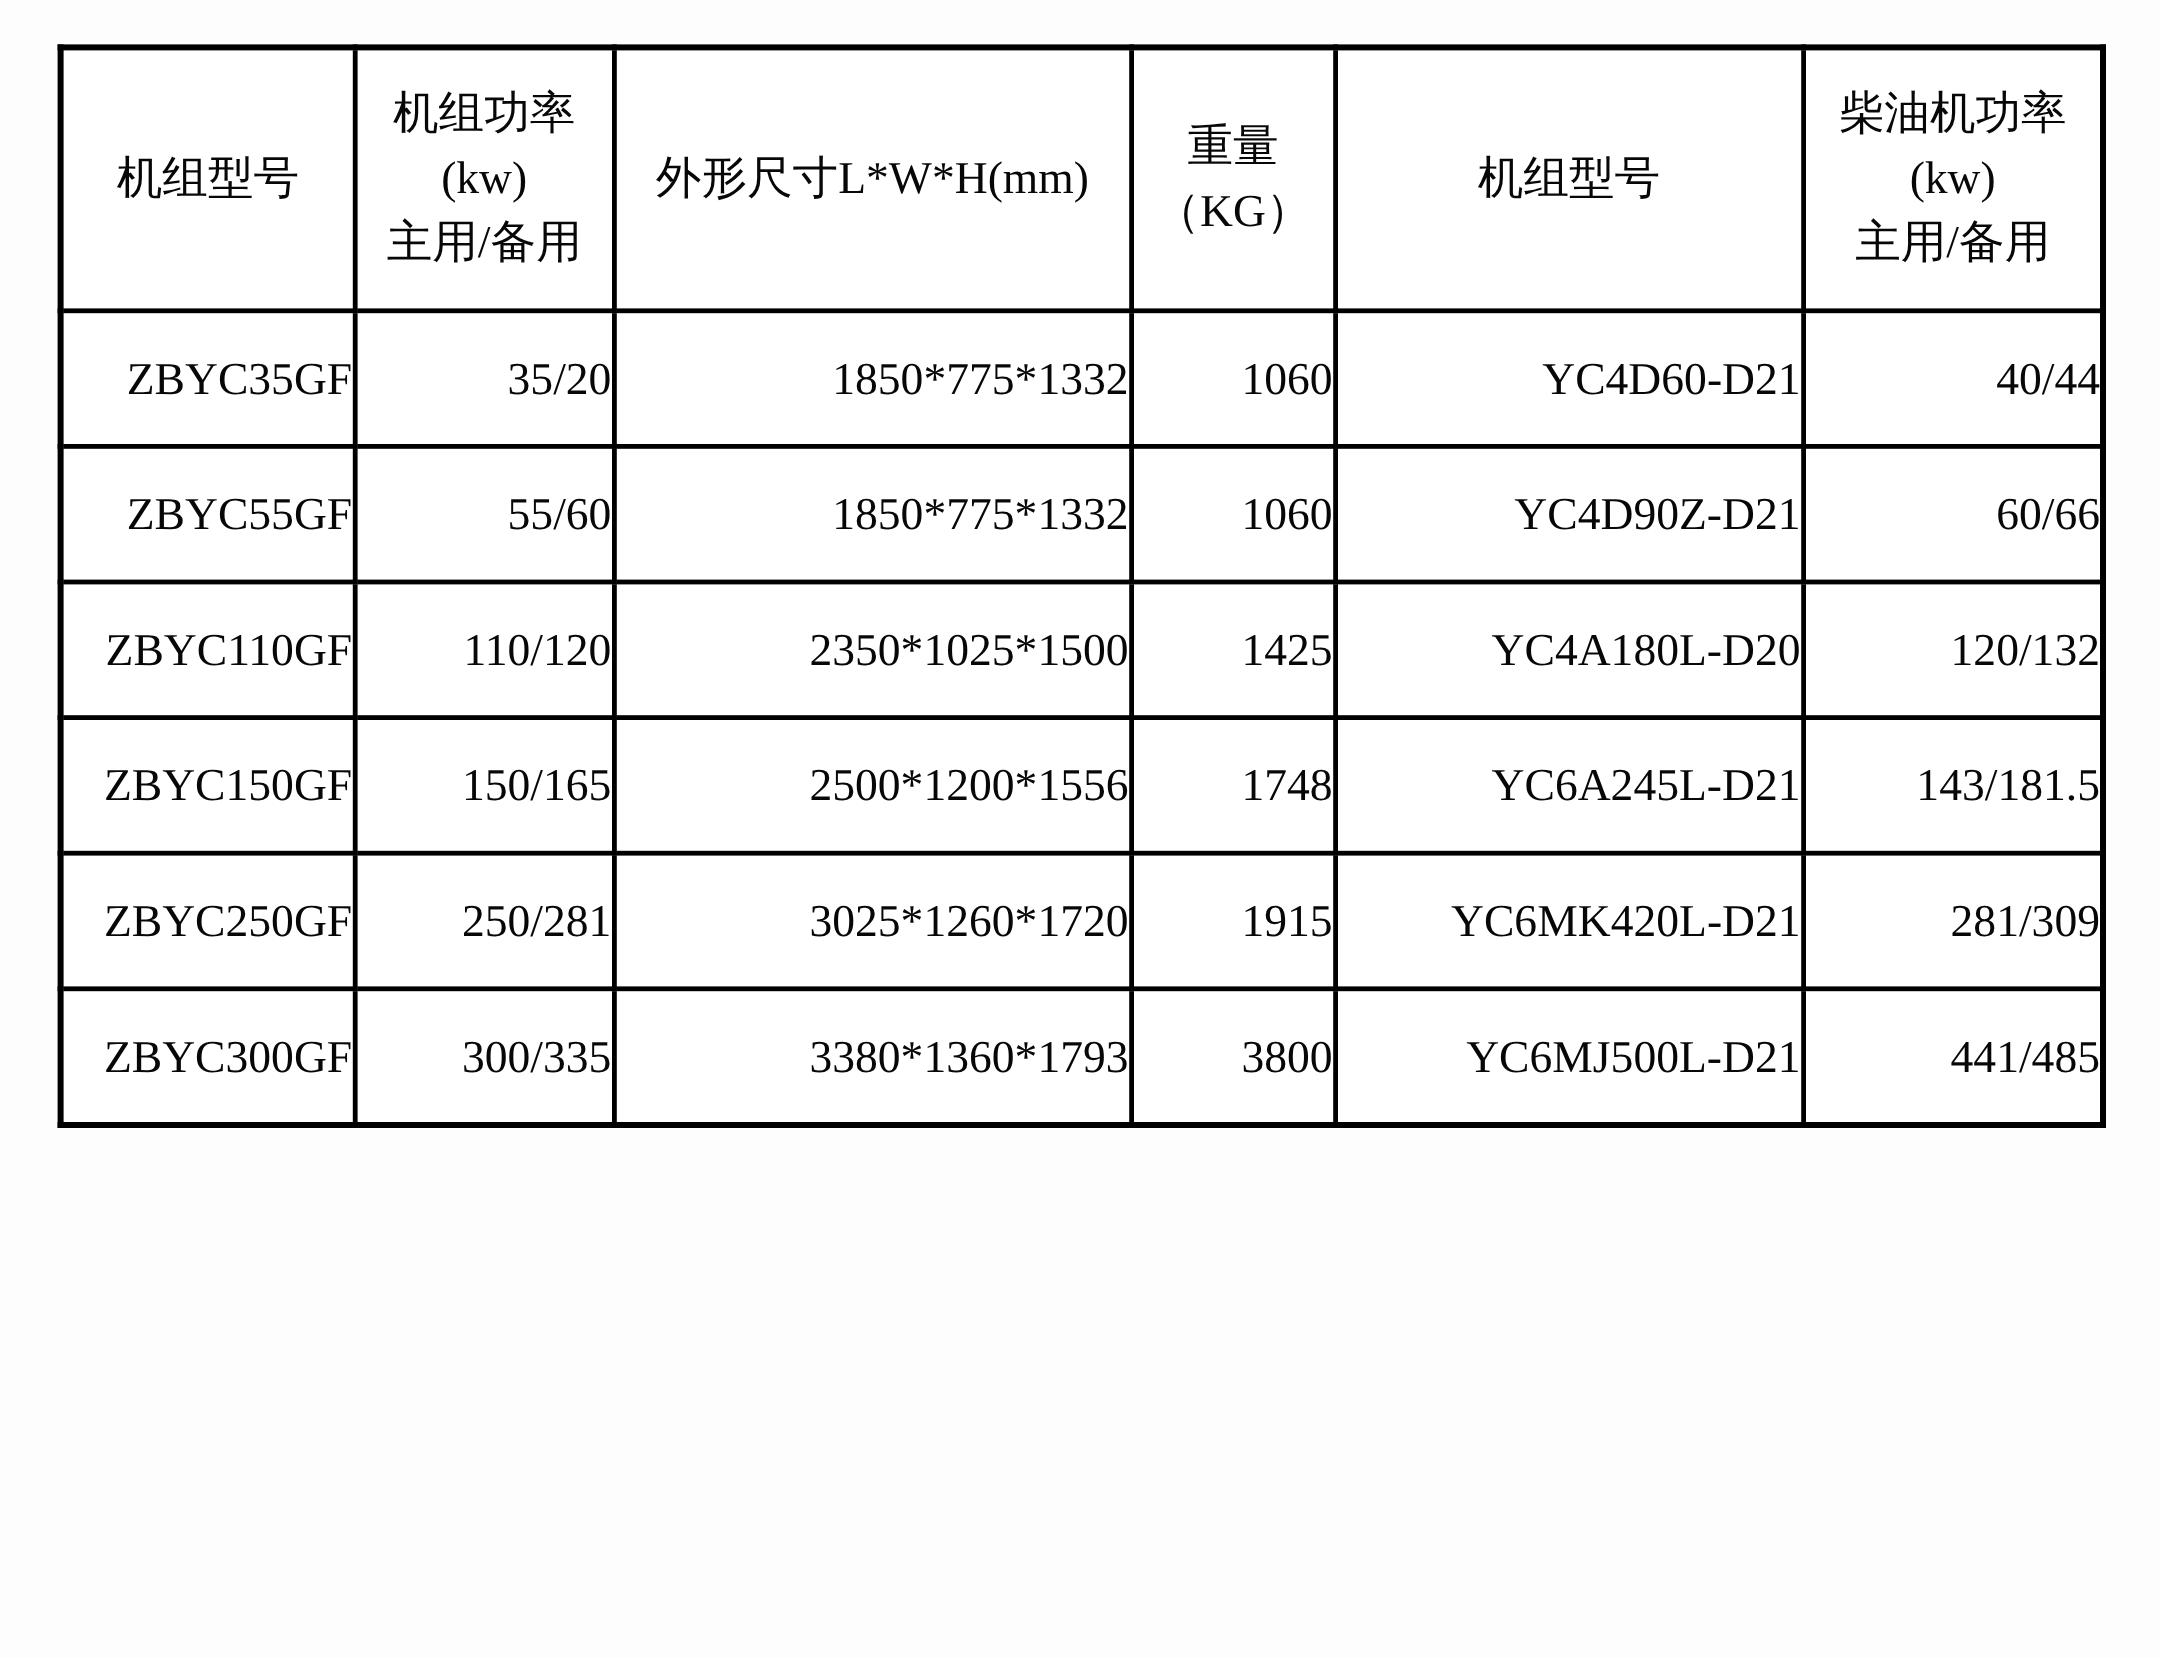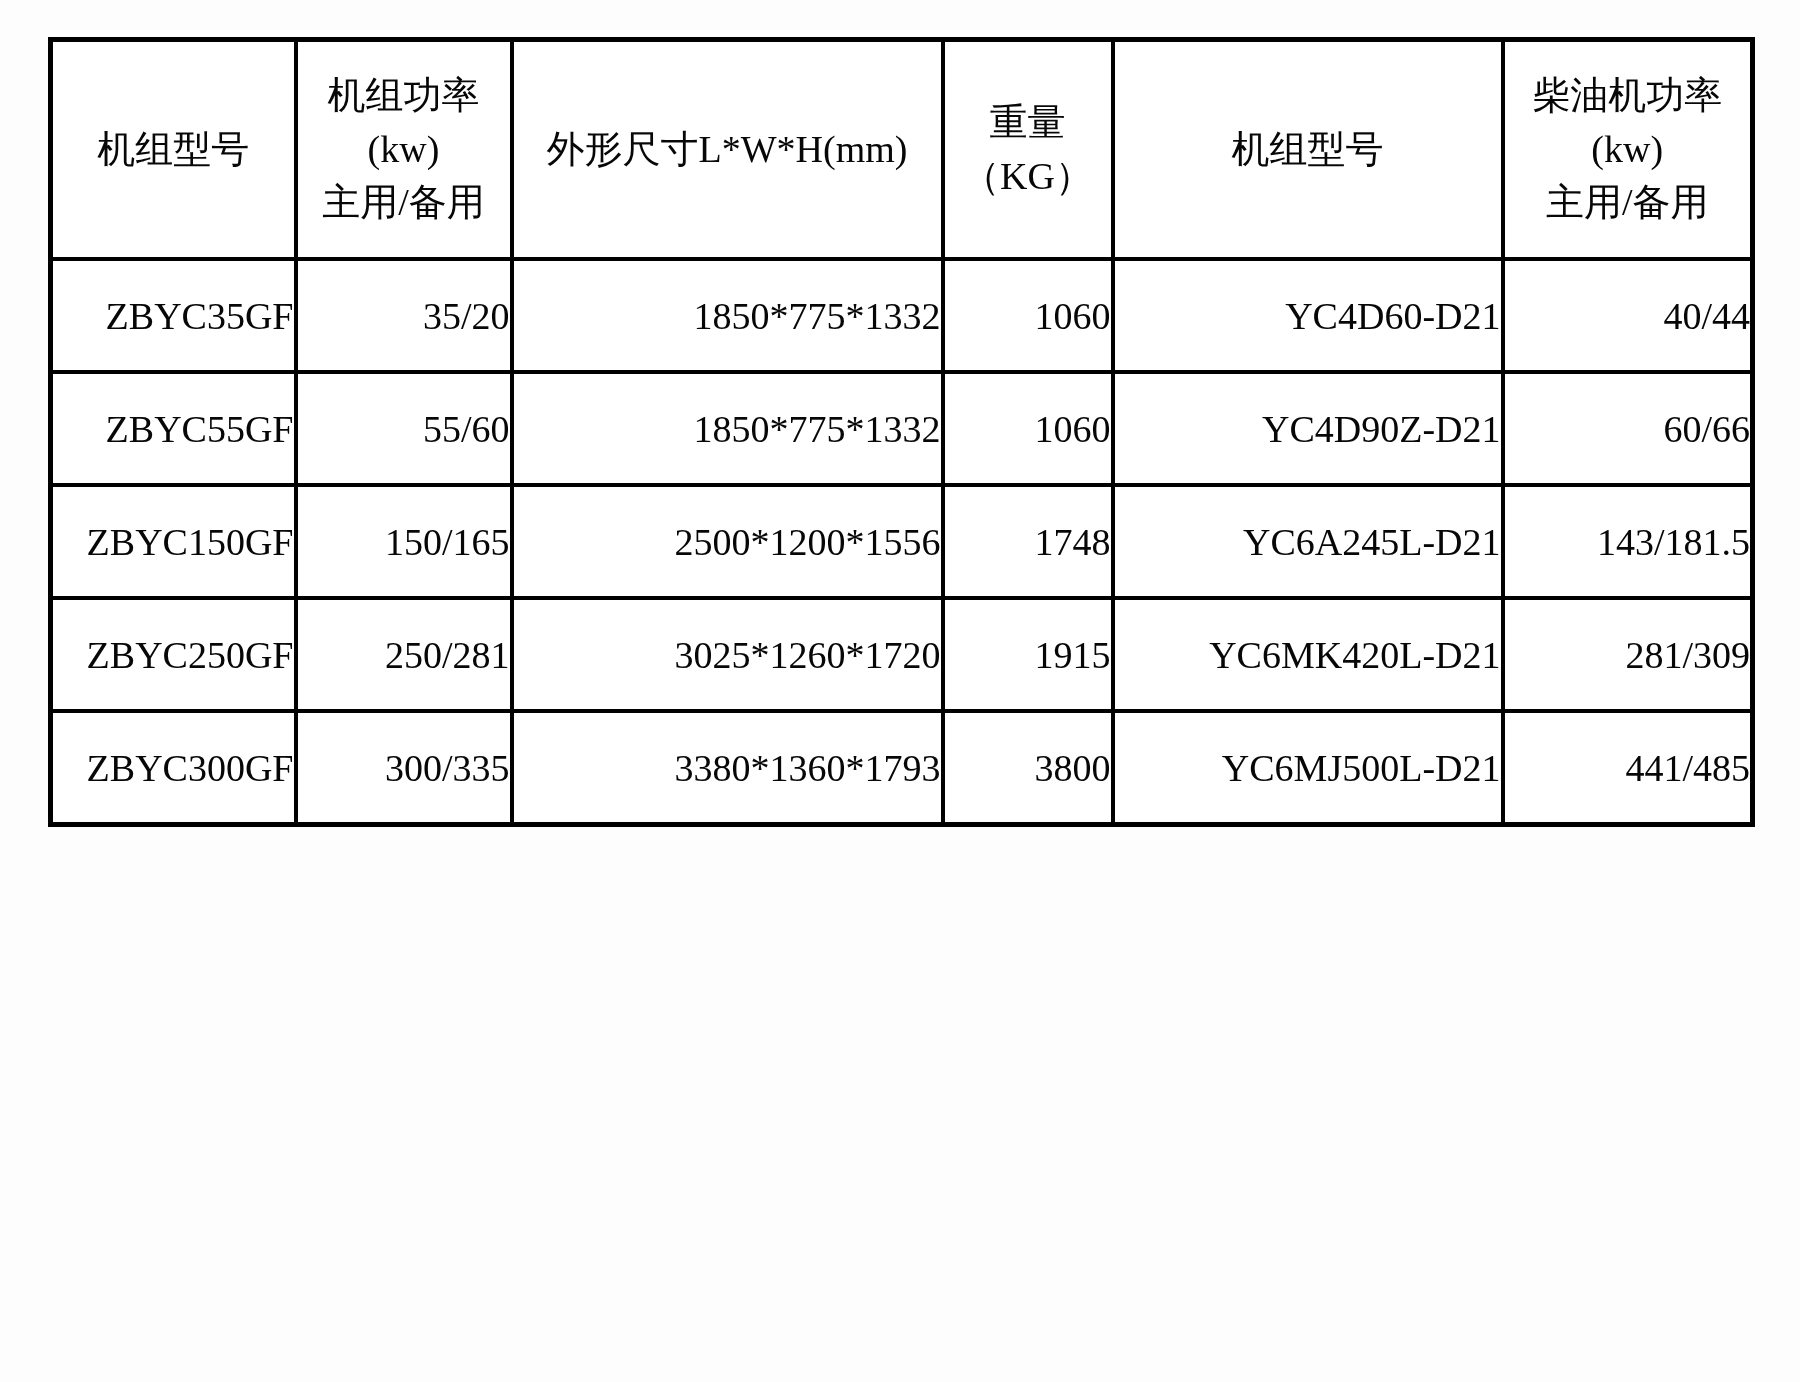--- a/index.html
+++ b/index.html
@@ -95,20 +95,28 @@
     </tr>
     <tr>
       <td>ZBYC55GF</td>
       <td>55/60</td>
       <td>1850*775*1332</td>
       <td>1060</td>
       <td>YC4D90Z-D21</td>
       <td>60/66</td>
     </tr>
     <tr>
+      <td>ZBYC110GF</td>
+      <td>110/120</td>
+      <td>2350*1025*1500</td>
+      <td>1425</td>
+      <td>YC4A180L-D20</td>
+      <td>120/132</td>
+    </tr>
+    <tr>
       <td>ZBYC150GF</td>
       <td>150/165</td>
       <td>2500*1200*1556</td>
       <td>1748</td>
       <td>YC6A245L-D21</td>
       <td>143/181.5</td>
     </tr>
     <tr>
       <td>ZBYC250GF</td>
       <td>250/281</td>

